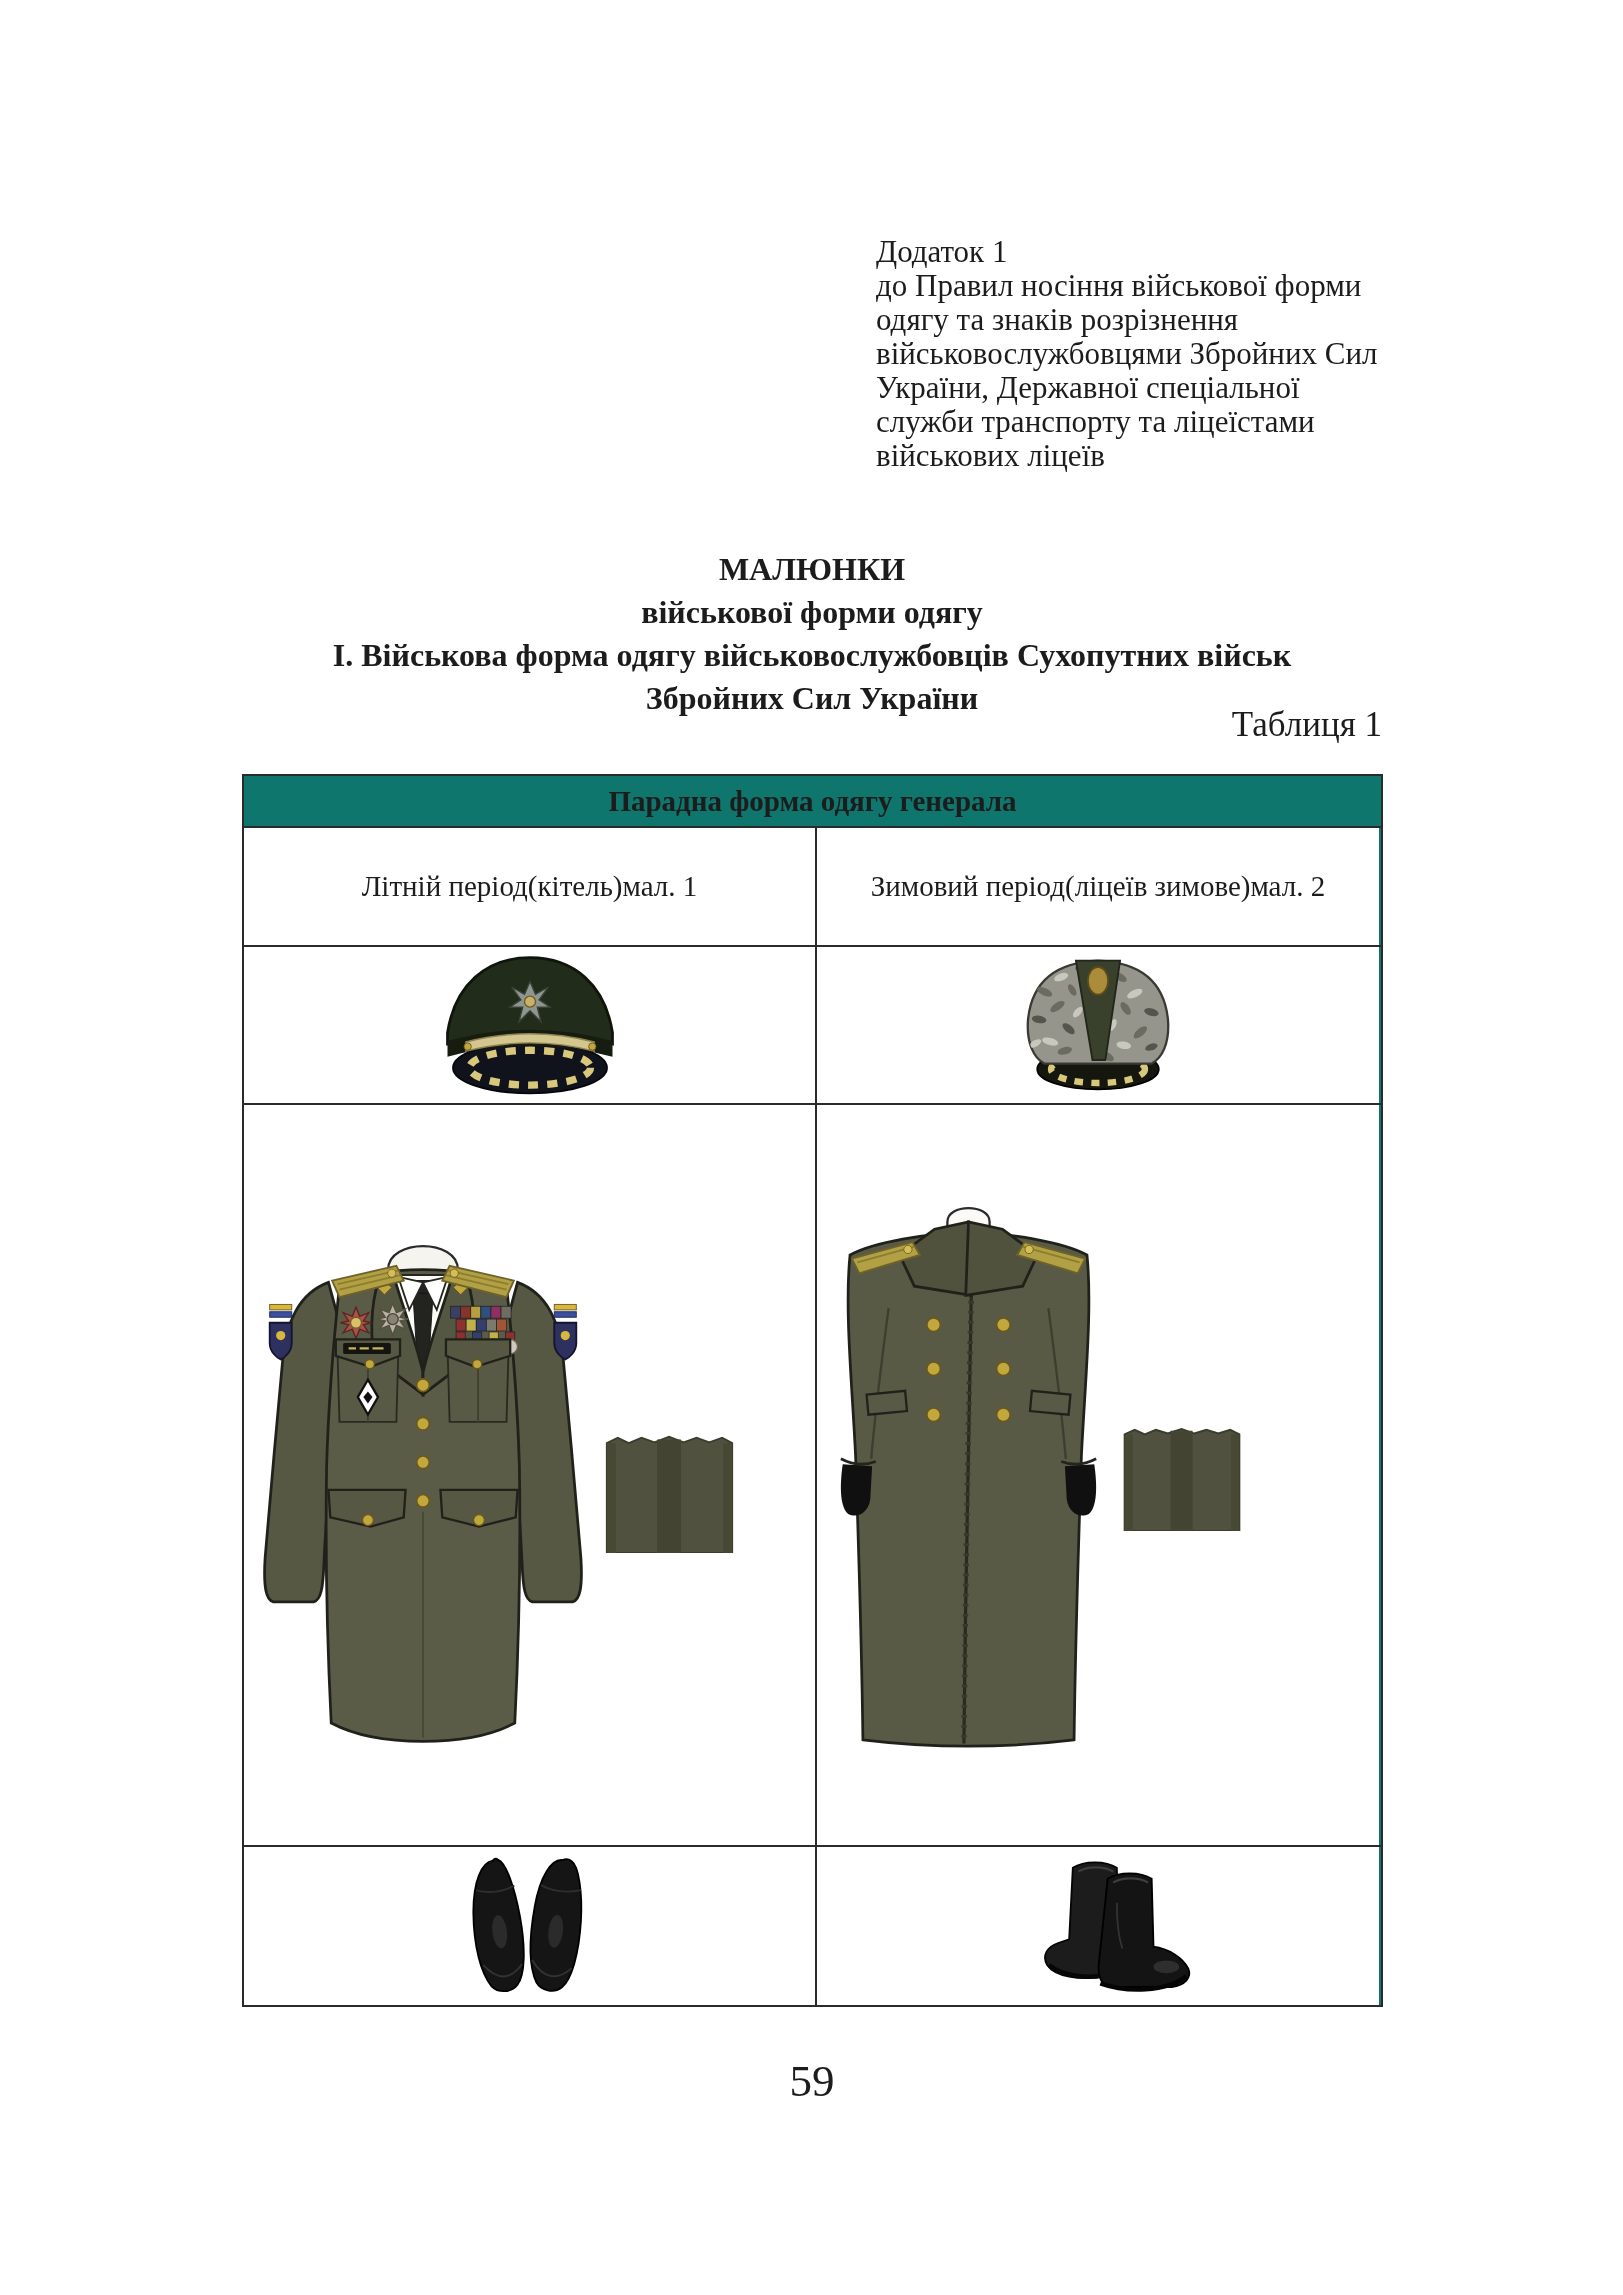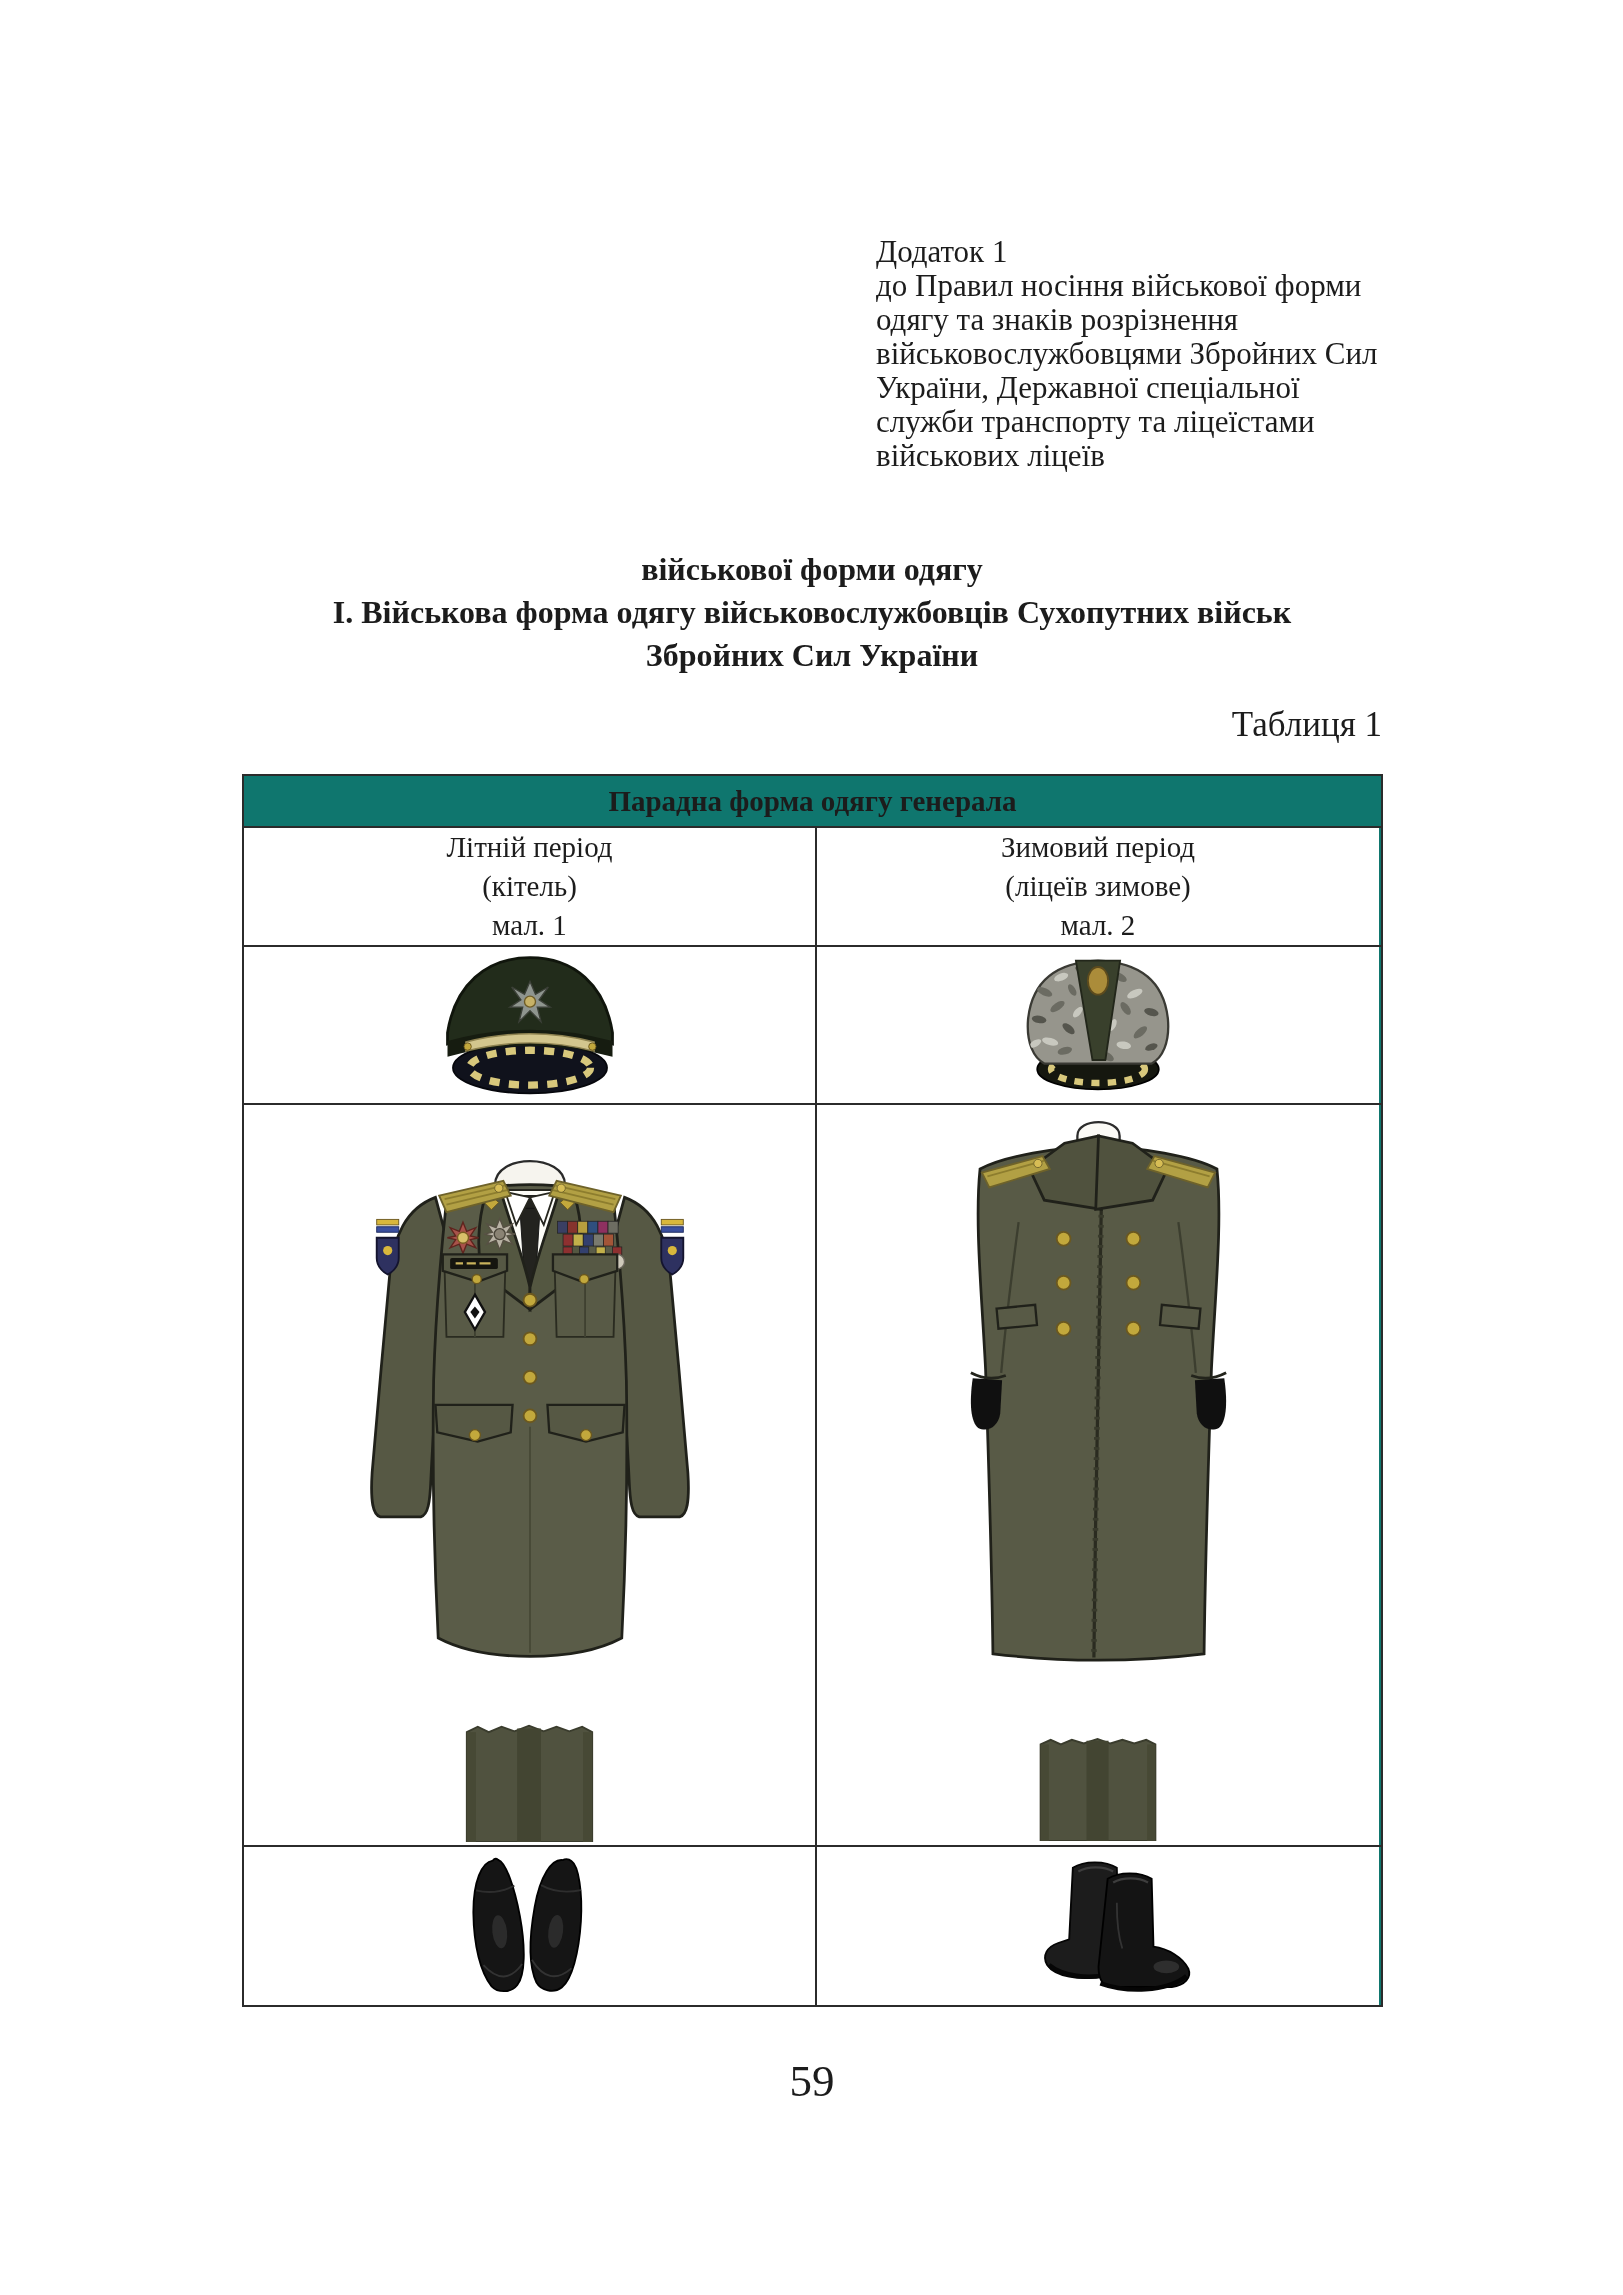--- a/index.html
+++ b/index.html
@@ -23,21 +23,21 @@
     position:absolute; left:242px; top:774px; width:1141px;
     border:2.8px solid #2b2b2b; background:#0f766e;
   }
   .t-row { display:flex; border-bottom:2.8px solid #2b2b2b; }
   .t-row:last-child { border-bottom:none; }
   .t-head {
     height:52px; align-items:center; justify-content:center;
     font-weight:bold; font-size:29px;
   }
   .t-cell {
-    display:flex; flex-direction:column; align-items:center;
+    display:flex; flex-direction:row; align-items:center;
     width:573px; border-right:2.8px solid #2b2b2b; background:#fff;
   }
   .t-cell.right { width:562px; border-right:none; }
   .labels-row .t-cell { height:117px; justify-content:center; font-size:29px; line-height:39px; }
   .caps-row .t-cell { height:156px; justify-content:center; }
   .uniform-row .t-cell { height:740px; justify-content:flex-start; }
   .uniform-row .t-cell.left { padding-top:37px; }
   .uniform-row .t-cell.right { padding-top:7.3px; }
   .shoes-row .t-cell { height:158px; justify-content:center; }
   .gap-jacket { height:48px; }
@@ -56,20 +56,21 @@
     <div>Додаток 1</div>
     <div>до Правил носіння військової форми</div>
     <div>одягу та знаків розрізнення</div>
     <div>військовослужбовцями Збройних Сил</div>
     <div>України, Державної спеціальної</div>
     <div>служби транспорту та ліцеїстами</div>
     <div>військових ліцеїв</div>
   </div>
 
   <div class="headings">
+    <div>МАЛЮНКИ</div>
     <div>військової форми одягу</div>
     <div>І. Військова форма одягу військовослужбовців Сухопутних військ</div>
     <div>Збройних Сил України</div>
   </div>
 
   <div class="table-ref">Таблиця 1</div>
 
   <div class="u-table">
 
     <div class="t-row t-head">

